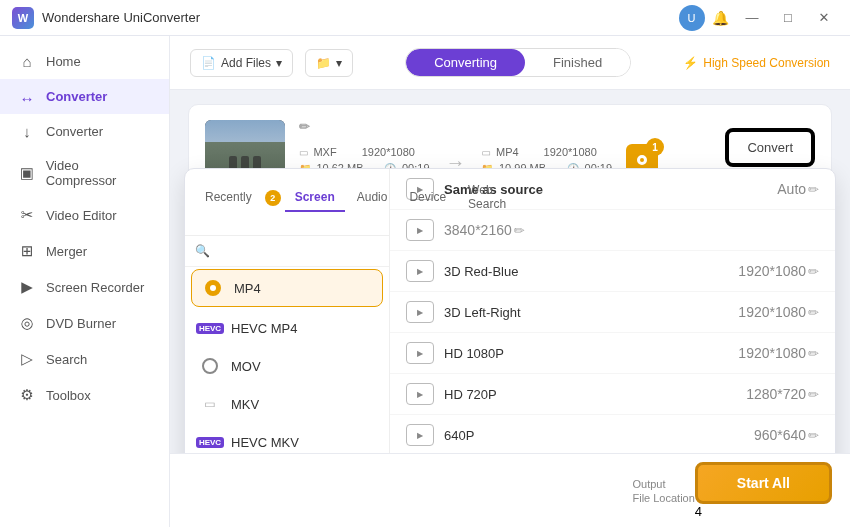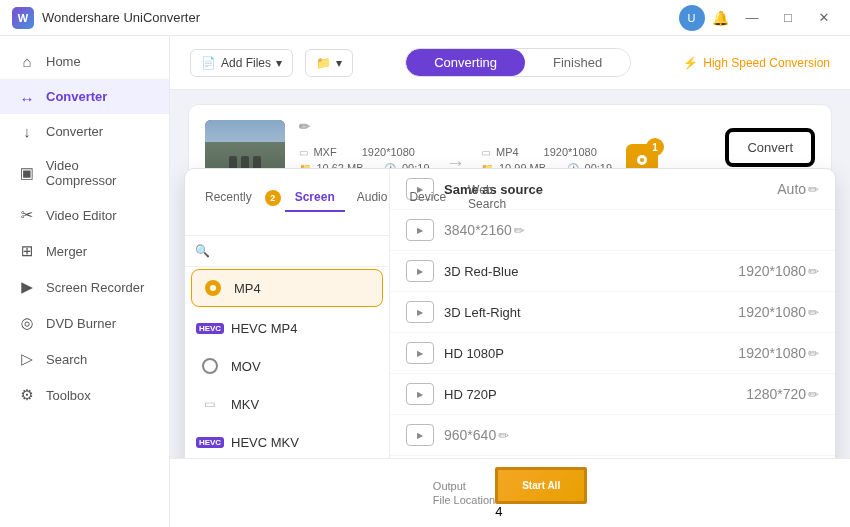--- a/index.html
+++ b/index.html
@@ -280,31 +280,31 @@
     .format-right-item .item-edit { color: #aaa; font-size: 13px; cursor: pointer; }
     .item-name.bold { font-weight: 700; }
 
     
     .bottom-bar {
       background: #fff;
       border-top: 1px solid #e8eaf0;
       padding: 8px 18px;
       display: flex;
       align-items: center;
-      justify-content: center;
+      justify-content: flex-end;
     }
     .output-info { display: flex; flex-direction: column; gap: 2px; }
     .start-all-btn {
       background: linear-gradient(135deg, #f5a623, #e8a000);
       border: 3px solid #c8840a;
       color: white;
-      font-size: 10px;
+      font-size: 14px;
       font-weight: 700;
-      padding: 10px 24px;
-      border-radius: 2px;
+      padding: 10px 39px;
+      border-radius: 8px;
       cursor: pointer;
       position: relative;
     }
     .bottom-left { font-size: 11px; color: #888; }
 
     
     .thumb-street {
       width: 100%;
       height: 100%;
       background: linear-gradient(to bottom, #87a8c8 0%, #a0b8d0 40%, #6a7a6a 40%, #5a6a5a 100%);
@@ -548,20 +548,21 @@
               <span class="item-edit">✏</span>
             </div>
             <div class="format-right-item">
               <div class="item-icon">▶</div>
               <span class="item-name">HD 720P</span>
               <span class="item-res">1280*720</span>
               <span class="item-edit">✏</span>
             </div>
             <div class="format-right-item">
               <div class="item-icon">▶</div>
+              <span class="item-name">640P</span>
               <span class="item-res">960*640</span>
               <span class="item-edit">✏</span>
             </div>
 
           </div>
         </div>
       </div>
     </div>
 
     <div class="bottom-bar">

